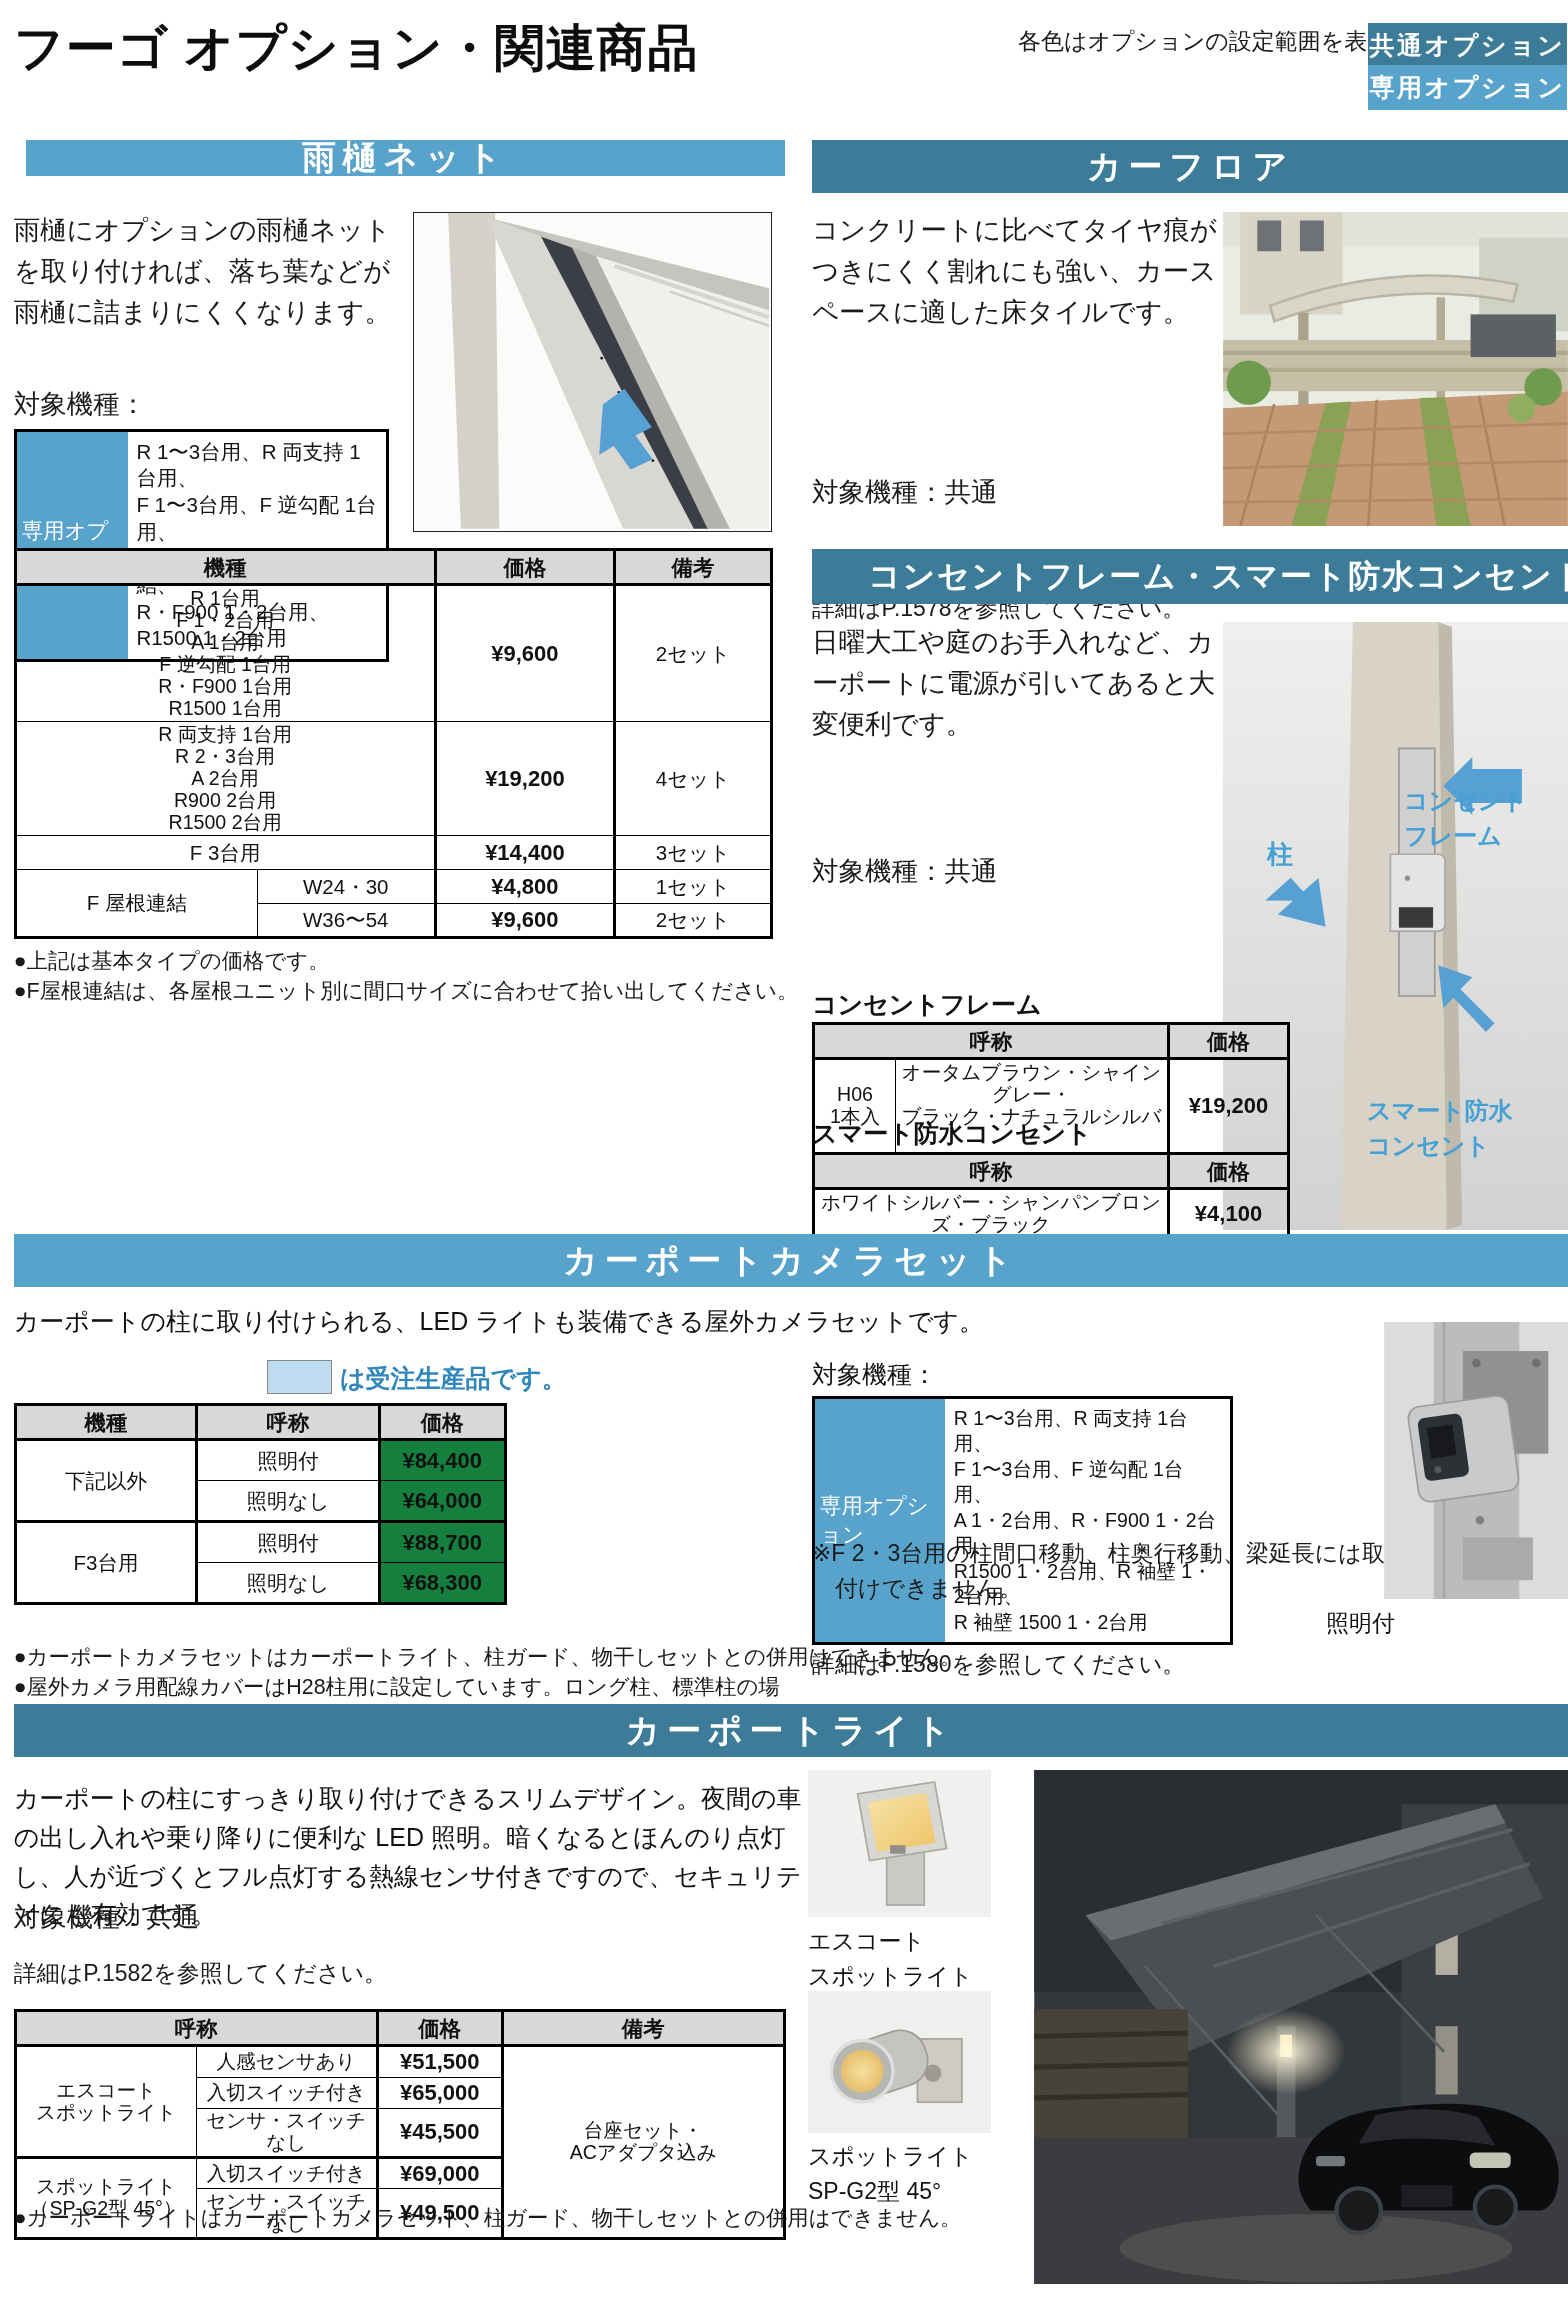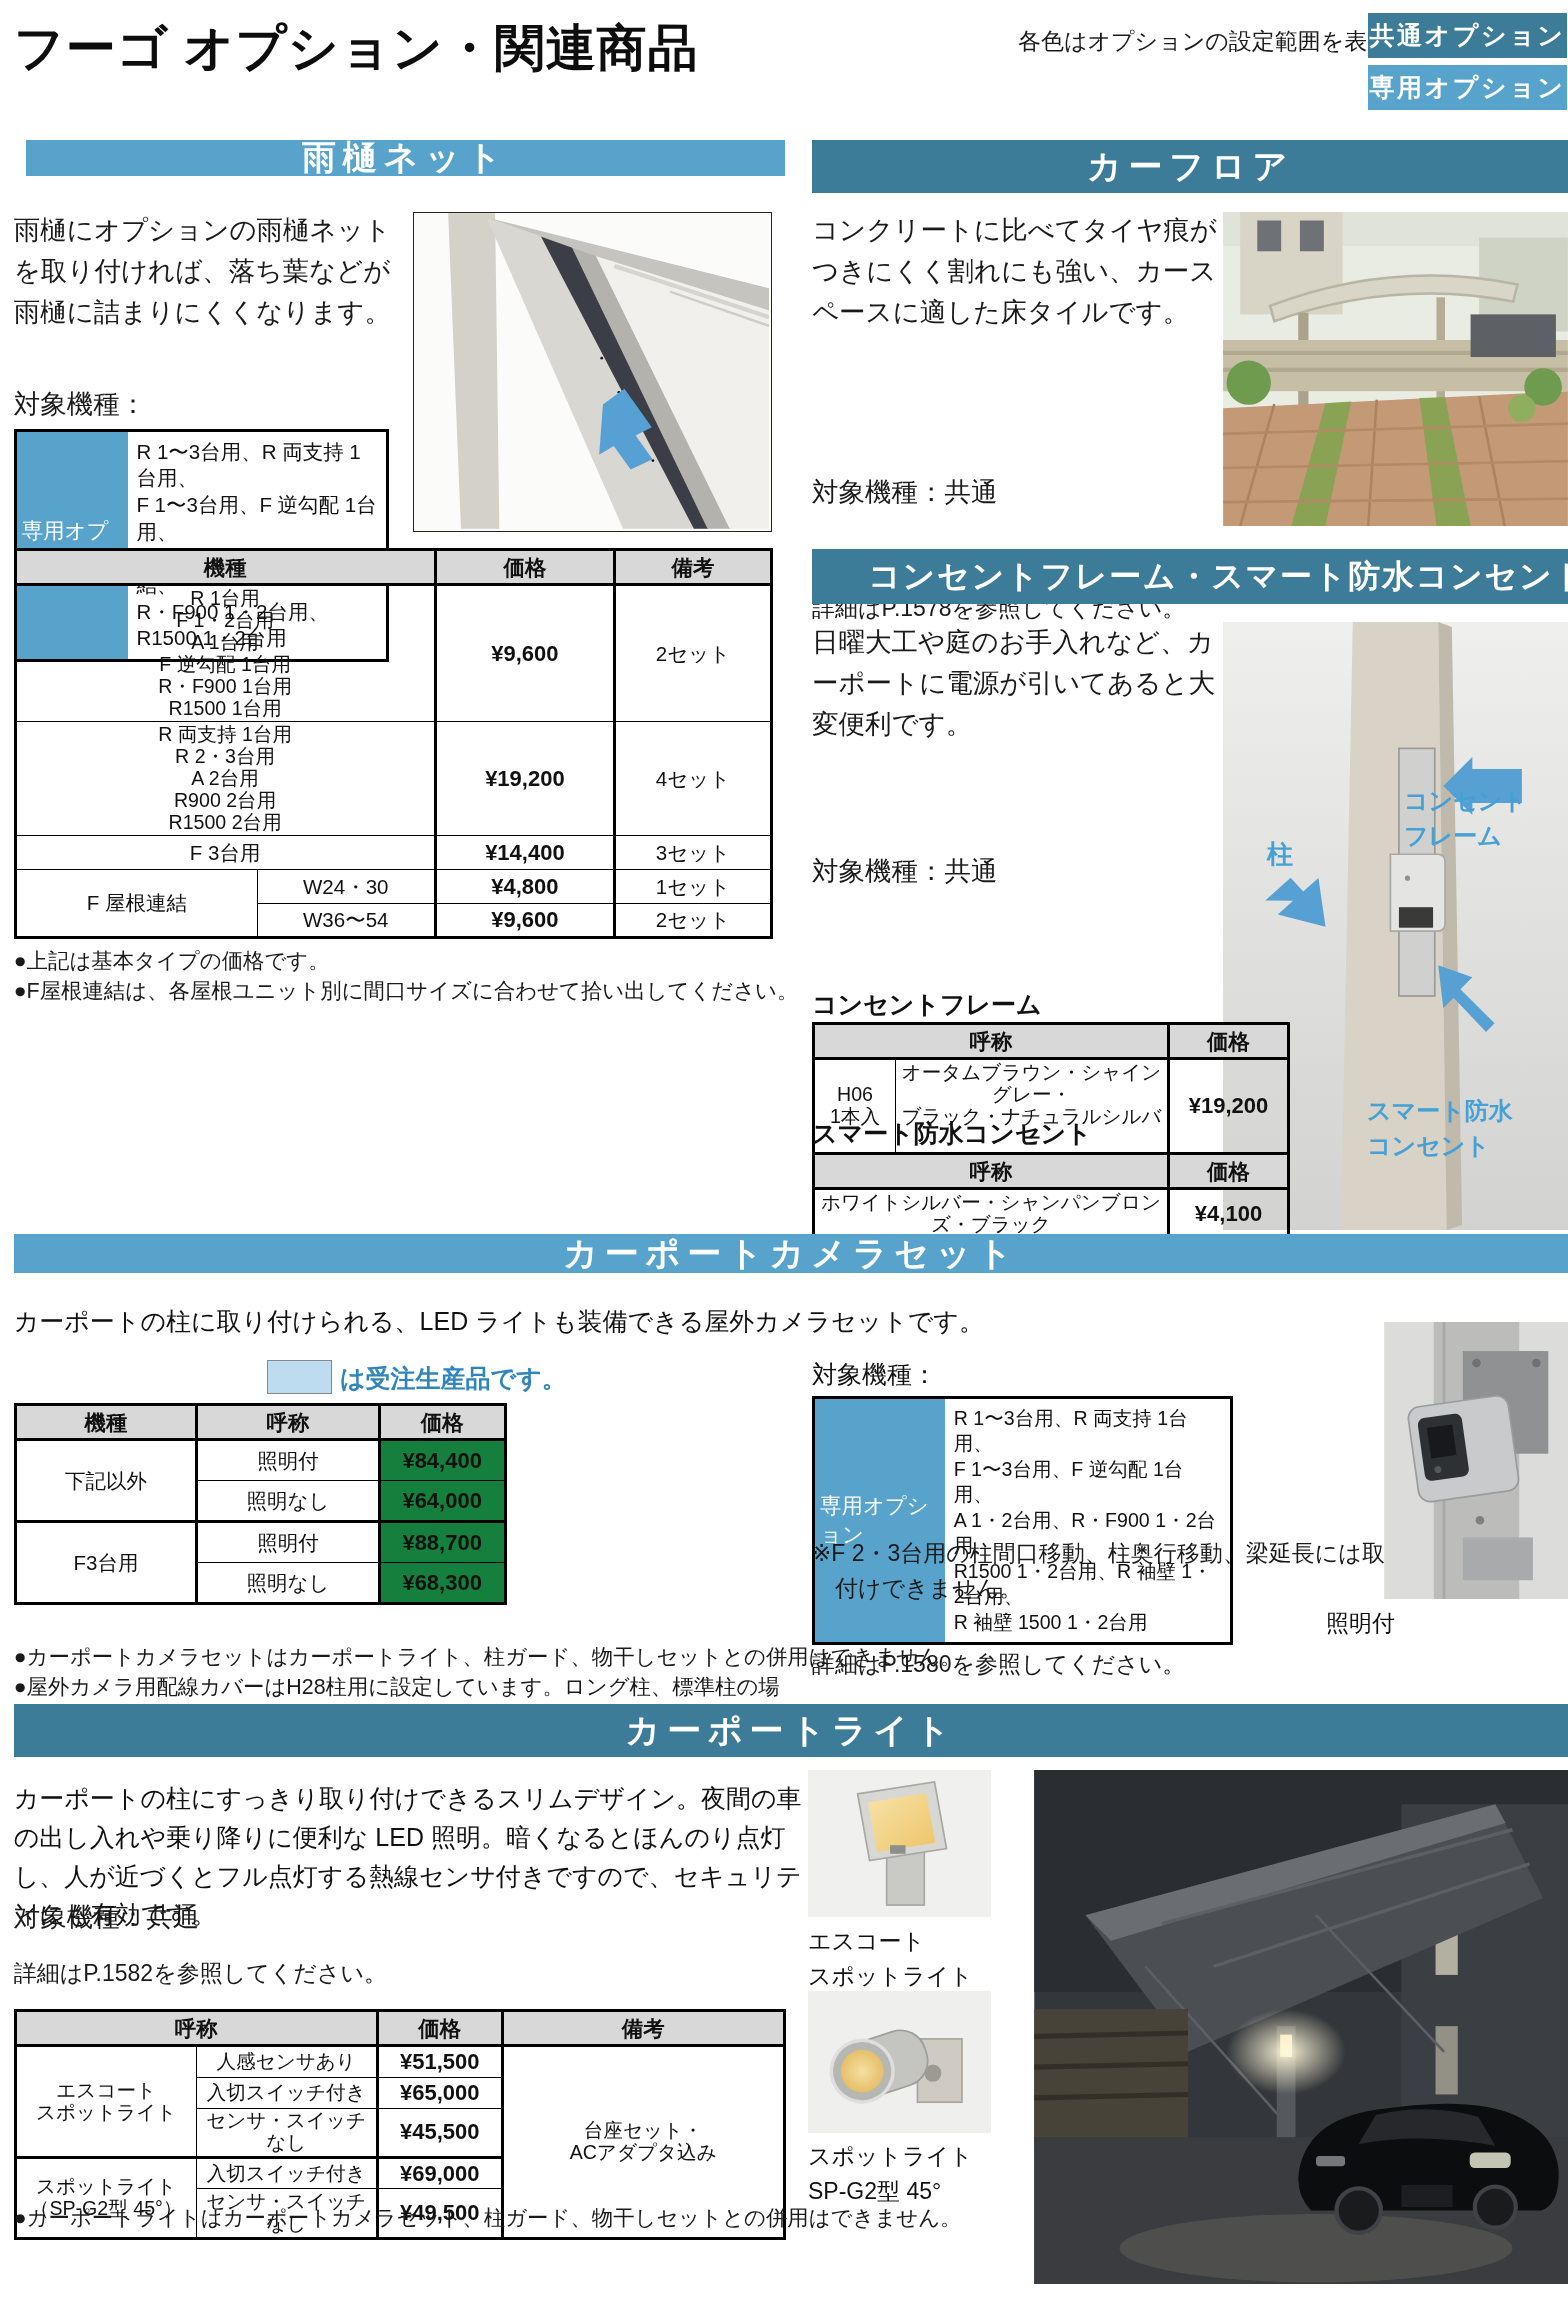--- a/index.html
+++ b/index.html
@@ -35,21 +35,21 @@
   .photo-frame{border:1.7px solid #222;box-sizing:border-box;}
   svg{display:block;}
 </style>
 </head>
 <body>
 
 <div class="page">
 
   <div class="abs page-title" style="left:13.7px;top:15.4px;">フーゴ オプション・関連商品</div>
   <div class="abs small-txt" style="left:1018px;top:26px;">各色はオプションの設定範囲を表しています。</div>
-  <div class="abs badge bg-com" style="left:1368px;top:13px;width:199px;height:45px;">共通オプション</div>
+  <div class="abs badge bg-com" style="left:1368px;top:23px;width:199px;height:45px;">共通オプション</div>
   <div class="abs badge bg-ded" style="left:1368px;top:65px;width:199px;height:45px;">専用オプション</div>
 
   <div class="abs sec-h bg-ded" style="left:13.7px;top:140px;width:759px;height:36px;font-size:34px;margin-left:12px;">雨樋ネット</div>
   <div class="abs body-txt" style="left:13.7px;top:210px;width:383px;">雨樋にオプションの雨樋ネットを取り付ければ、落ち葉などが雨樋に詰まりにくくなります。</div>
   <div class="abs body-txt" style="left:13.7px;top:384px;">対象機種：</div>
   <div class="abs target-tb" style="left:13.7px;top:429px;width:369px;">
     <div class="target-badge" style="width:101px;">専用オプション</div>
     <div class="target-models pre">R 1〜3台用、R 両支持 1台用、
 F 1〜3台用、F 逆勾配 1台用、
 A 1・2台用、F 屋根連結、
@@ -232,21 +232,21 @@
         <th class="bl-thick">価格</th>
       </tr>
       <tr style="height:36px;">
         <td class="cell-s">ホワイトシルバー・シャンパンブロンズ・ブラック</td>
         <td class="bl-thick price-val">¥4,100</td>
       </tr>
     </tbody>
       </table>
   </div>
 
-  <div class="abs sec-h bg-ded" style="left:13.7px;top:1234px;width:1555px;height:39px;font-size:34px;">カーポートカメラセット</div>
+  <div class="abs sec-h bg-ded" style="left:13.7px;top:1234px;width:1555px;height:53px;font-size:34px;">カーポートカメラセット</div>
   <div class="abs" style="left:13.7px;top:1305px;font-size:25px;">カーポートの柱に取り付けられる、LED ライトも装備できる屋外カメラセットです。</div>
 
   <div class="abs" style="left:267px;top:1360px;width:63px;height:32px;background:#bedcf0;border:1.7px solid #888;"></div>
   <div class="abs" style="left:340px;top:1362px;font-size:25px;font-weight:700;color:#2f86bd;">は受注生産品です。</div>
 
   <div class="abs" style="left:13.7px;top:1403px;width:493px;">
     <table class="tb">
       <colgroup>
           <col style="width:180px">
           <col style="width:181px">

